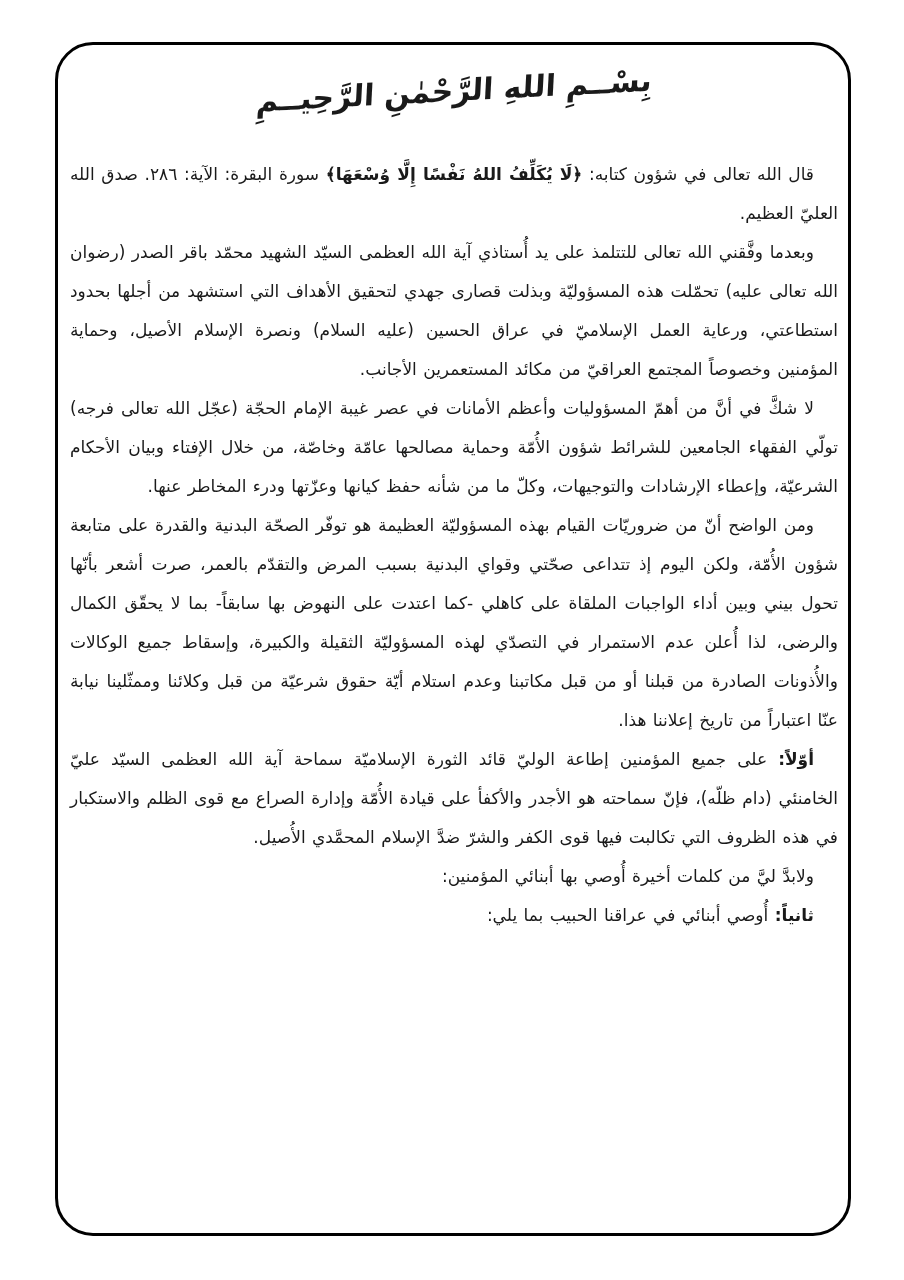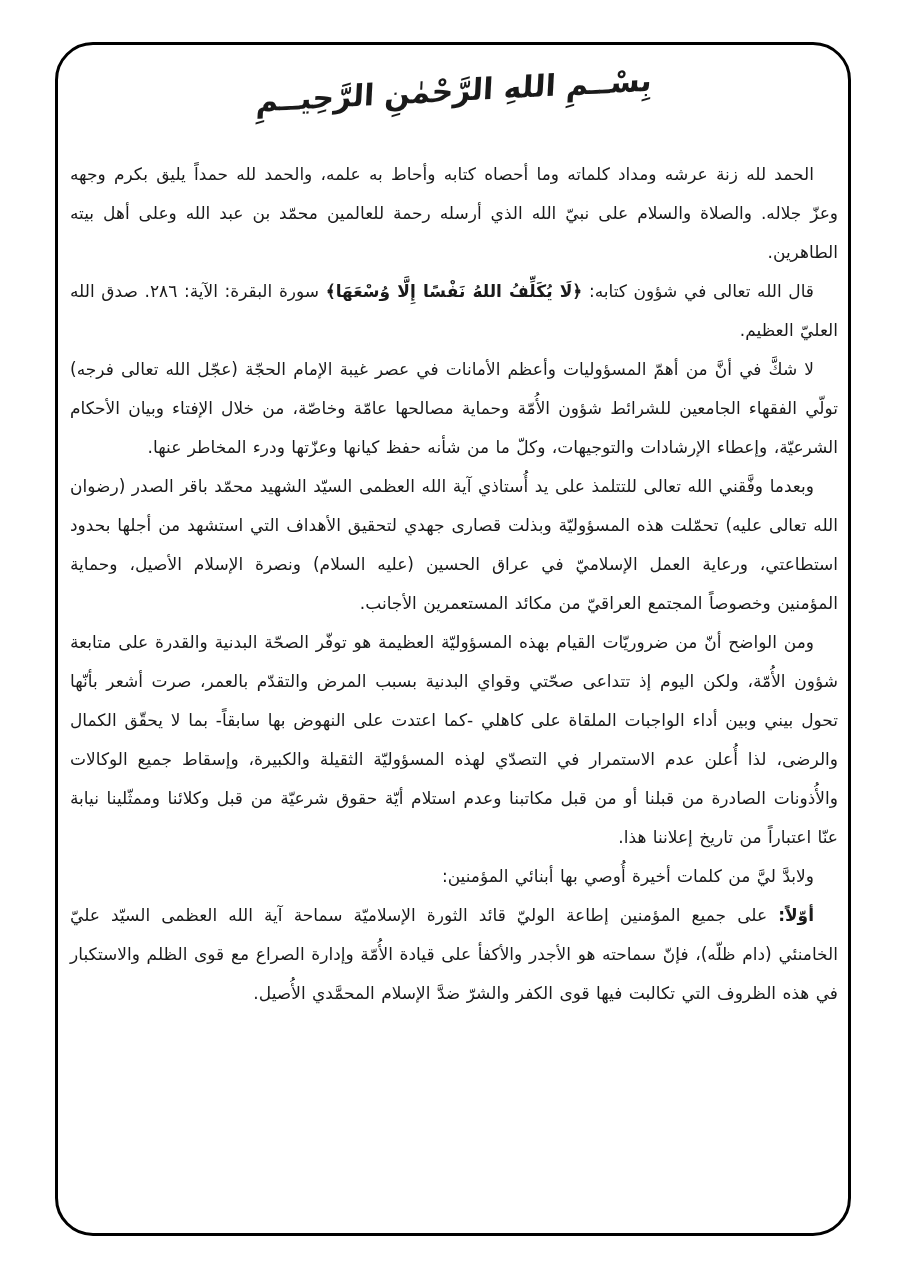--- a/index.html
+++ b/index.html
@@ -67,23 +67,23 @@
 </head>
 <body>
 
 <div class="page">
   <div class="frame">
     <div class="content" lang="ar" dir="rtl">
       <div class="basmala-wrap">
         <span class="basmala">بِسْــمِ اللهِ الرَّحْمٰنِ الرَّحِيــمِ</span>
       </div>
       <div>
-          <p class="para"><span>الحمد لله زنة عرشه ومداد كلماته وما أحصاه كتابه وأحاط به علمه، والحمد لله حمداً يليق بكرم وجهه وعزّ جلاله. والصلاة والسلام على نبيّ الله الذي أرسله رحمة للعالمين محمّد بن عبد الله وعلى أهل بيته الطاهرين.</span></p>
           <p class="para"><span>قال الله تعالى في شؤون كتابه: </span><span class="bold">﴿لَا يُكَلِّفُ اللهُ نَفْسًا إِلَّا وُسْعَهَا﴾</span><span> سورة البقرة: الآية: ٢٨٦. صدق الله العليّ العظيم.</span></p>
+          <p class="para"><span>وبعدما وفَّقني الله تعالى للتتلمذ على يد أُستاذي آية الله العظمى السيّد الشهيد محمّد باقر الصدر (رضوان الله تعالى عليه) تحمّلت هذه المسؤوليّة وبذلت قصارى جهدي لتحقيق الأهداف التي استشهد من أجلها بحدود استطاعتي، ورعاية العمل الإسلاميّ في عراق الحسين (عليه السلام) ونصرة الإسلام الأصيل، وحماية المؤمنين وخصوصاً المجتمع العراقيّ من مكائد المستعمرين الأجانب.</span></p>
           <p class="para"><span>لا شكَّ في أنَّ من أهمّ المسؤوليات وأعظم الأمانات في عصر غيبة الإمام الحجّة (عجّل الله تعالى فرجه) تولّي الفقهاء الجامعين للشرائط شؤون الأُمّة وحماية مصالحها عامّة وخاصّة، من خلال الإفتاء وبيان الأحكام الشرعيّة، وإعطاء الإرشادات والتوجيهات، وكلّ ما من شأنه حفظ كيانها وعزّتها ودرء المخاطر عنها.</span></p>
-          <p class="para"><span>وبعدما وفَّقني الله تعالى للتتلمذ على يد أُستاذي آية الله العظمى السيّد الشهيد محمّد باقر الصدر (رضوان الله تعالى عليه) تحمّلت هذه المسؤوليّة وبذلت قصارى جهدي لتحقيق الأهداف التي استشهد من أجلها بحدود استطاعتي، ورعاية العمل الإسلاميّ في عراق الحسين (عليه السلام) ونصرة الإسلام الأصيل، وحماية المؤمنين وخصوصاً المجتمع العراقيّ من مكائد المستعمرين الأجانب.</span></p>
           <p class="para"><span>ومن الواضح أنّ من ضروريّات القيام بهذه المسؤوليّة العظيمة هو توفّر الصحّة البدنية والقدرة على متابعة شؤون الأُمّة، ولكن اليوم إذ تتداعى صحّتي وقواي البدنية بسبب المرض والتقدّم بالعمر، صرت أشعر بأنّها تحول بيني وبين أداء الواجبات الملقاة على كاهلي -كما اعتدت على النهوض بها سابقاً- بما لا يحقّق الكمال والرضى، لذا أُعلن عدم الاستمرار في التصدّي لهذه المسؤوليّة الثقيلة والكبيرة، وإسقاط جميع الوكالات والأُذونات الصادرة من قبلنا أو من قبل مكاتبنا وعدم استلام أيّة حقوق شرعيّة من قبل وكلائنا وممثّلينا نيابة عنّا اعتباراً من تاريخ إعلاننا هذا.</span></p>
+          <p class="para"><span class="bold">أوّلاً:</span><span> على جميع المؤمنين إطاعة الوليّ قائد الثورة الإسلاميّة سماحة آية الله العظمى السيّد عليّ الخامنئي (دام ظلّه)، فإنّ سماحته هو الأجدر والأكفأ على قيادة الأُمّة وإدارة الصراع مع قوى الظلم والاستكبار في هذه الظروف التي تكالبت فيها قوى الكفر والشرّ ضدَّ الإسلام المحمَّدي الأُصيل.</span></p>
           <p class="para"><span>ولابدَّ ليَّ من كلمات أخيرة أُوصي بها أبنائي المؤمنين:</span></p>
-          <p class="para"><span class="bold">أوّلاً:</span><span> على جميع المؤمنين إطاعة الوليّ قائد الثورة الإسلاميّة سماحة آية الله العظمى السيّد عليّ الخامنئي (دام ظلّه)، فإنّ سماحته هو الأجدر والأكفأ على قيادة الأُمّة وإدارة الصراع مع قوى الظلم والاستكبار في هذه الظروف التي تكالبت فيها قوى الكفر والشرّ ضدَّ الإسلام المحمَّدي الأُصيل.</span></p>
+          <p class="para"><span class="bold">ثانياً:</span><span> أُوصي أبنائي في عراقنا الحبيب بما يلي:</span></p>
         </div>
     </div>
   </div>
 </div>
 
 </body></html>

